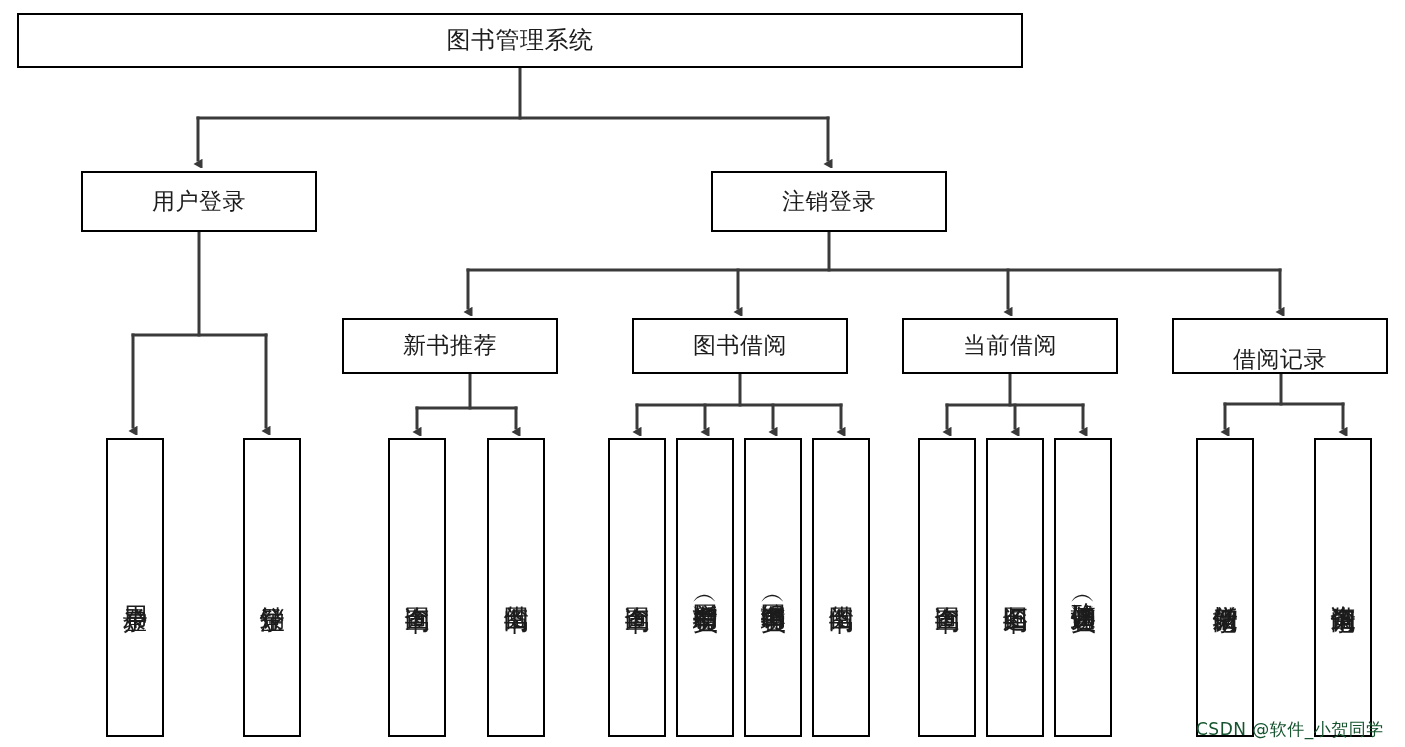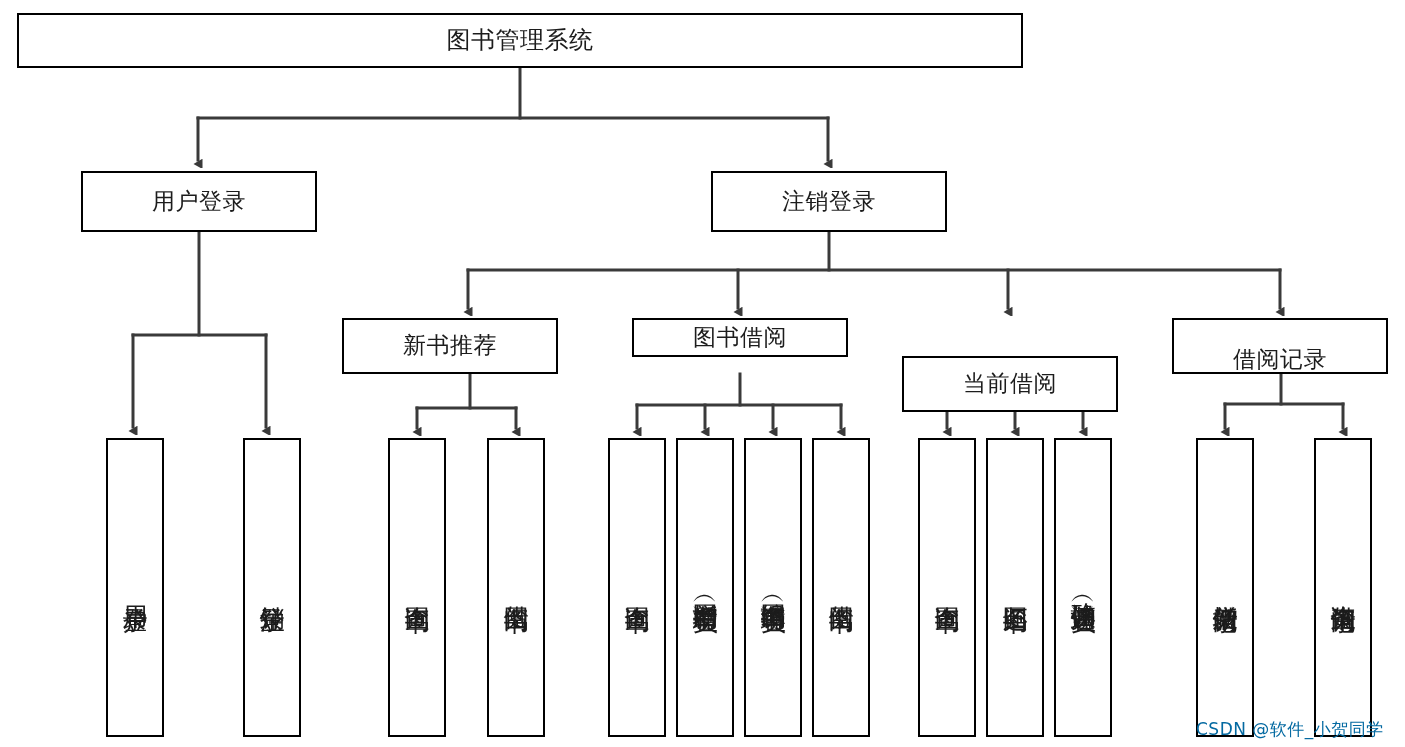--- a/index.html
+++ b/index.html
@@ -57,21 +57,21 @@
     text-align: center;
   }
   .node-v .vlabel {
     writing-mode: vertical-rl;
     text-orientation: upright;
     display: block;
   }
   .watermark {
     position: absolute;
     font-size: 17px;
-    color: #0369a1;
+    color: #14532d;
     white-space: nowrap;
     letter-spacing: 0.5px;
   }
 </style>
 </head>
 <body>
 
 <div id="diagram-canvas">
 
   <svg id="edge-layer" viewBox="0 0 1405 747" width="1405" height="747" xmlns="http://www.w3.org/2000/svg">
@@ -134,24 +134,24 @@
   <div class="node node-h" style="left:81px; top:171px; width:236px; height:61px;">
     <span>用户登录</span>
   </div>
   <div class="node node-h" style="left:711px; top:171px; width:236px; height:61px;">
     <span>注销登录</span>
   </div>
 
   <div class="node node-h" style="left:342px; top:318px; width:216px; height:56px;">
     <span>新书推荐</span>
   </div>
-  <div class="node node-h" style="left:632px; top:318px; width:216px; height:39px;">
+  <div class="node node-h" style="left:632px; top:318px; width:216px; height:56px;">
     <span>图书借阅</span>
   </div>
-  <div class="node node-h" style="left:902px; top:318px; width:216px; height:56px;margin-top:38px;">
+  <div class="node node-h" style="left:902px; top:318px; width:216px; height:56px;">
     <span>当前借阅</span>
   </div>
   <div class="node node-h" style="left:1172px; top:318px; width:216px; height:56px;align-items:flex-end;">
     <span>借阅记录</span>
   </div>
 
   <div class="node node-v" style="left:106px; top:438px; width:58px; height:299px;">
     <span class="vlabel">用户登录</span>
   </div>
   <div class="node node-v" style="left:243px; top:438px; width:58px; height:299px;">

